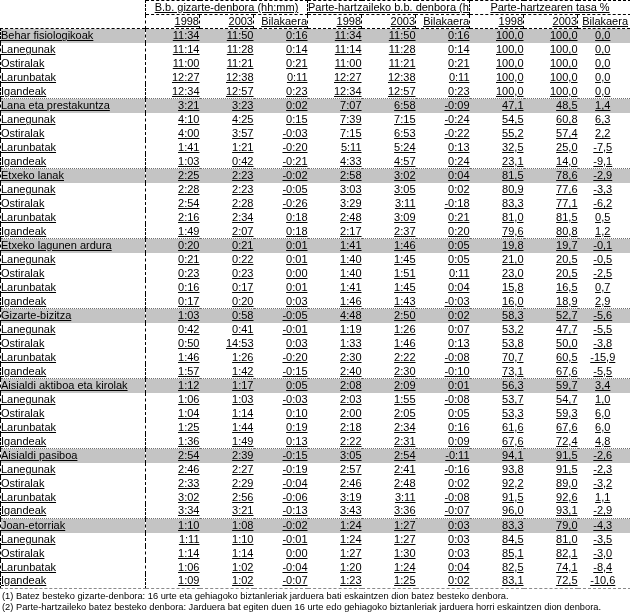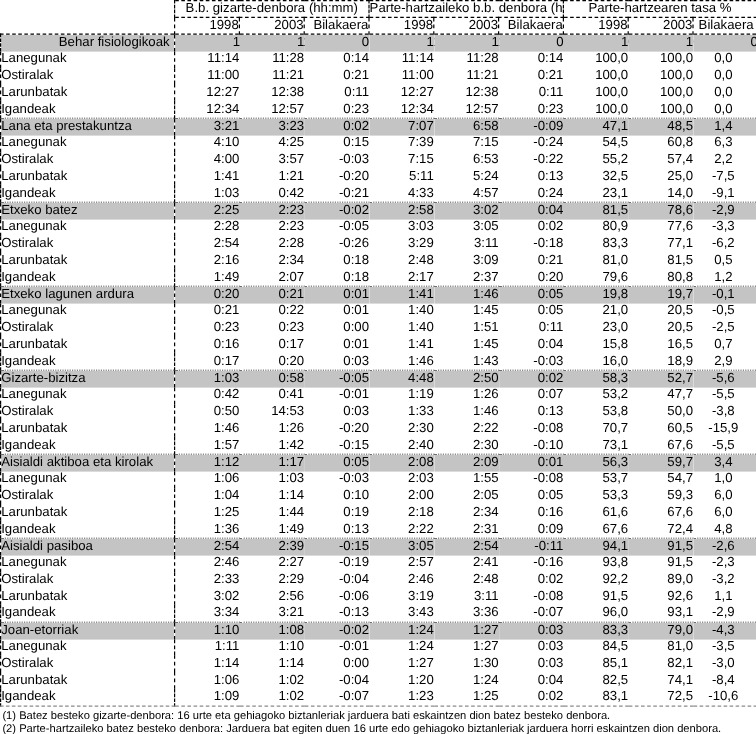--- a/index.html
+++ b/index.html
@@ -11,20 +11,21 @@
   .sheet {
     position: relative;
     width: 630px; height: 612px;
     overflow: hidden;
     background: #fff;
   }
   table.stat {
     width: 630px;
     border-collapse: collapse;
     table-layout: fixed;
+    text-decoration: underline;
   }
   table.stat td {
     padding: 0;
     font-size: 11px;
     line-height: 13px;
     white-space: nowrap;
     overflow: hidden;
   }
   
   thead td { height: 13px; }
@@ -45,21 +46,21 @@
   
   tbody td { height: 13.8px; line-height: 13.8px; }
   td.lbl {
     padding-left: 7px;
     border-left: 1px dashed #000;
     border-right: 1px dashed #000;
   }
   td.val { text-align: right; padding-right: 8px; }
   td.val.last { padding-right: 2px; border-right: 1px dashed #000; text-align: center; }
   tr.sec-row td { background: #c4c4c4; border-top: 1px dotted #6e6e6e; }
-  tbody tr:first-child td { border-top: 1px dashed #000; padding-left: 48px; }
+  tbody tr:first-child td { border-top: 1px dashed #000; }
   tbody tr.table-end td { border-bottom: 1px dashed #8a8a8a; }
   
   .footnotes {
     margin-top: 2px;
     padding-left: 2px;
     font-size: 9.3px;
     line-height: 11.4px;
     white-space: nowrap;
   }
 </style>
@@ -216,21 +217,21 @@
           <td class="val">0:42</td>
           <td class="val">-0:21</td>
           <td class="val">4:33</td>
           <td class="val">4:57</td>
           <td class="val">0:24</td>
           <td class="val">23,1</td>
           <td class="val">14,0</td>
           <td class="val last">-9,1</td>
         </tr>
         <tr class="sec-row">
-          <td class="lbl">Etxeko batez</td>
+          <td class="lbl">Etxeko lanak</td>
           <td class="val">2:25</td>
           <td class="val">2:23</td>
           <td class="val">-0:02</td>
           <td class="val">2:58</td>
           <td class="val">3:02</td>
           <td class="val">0:04</td>
           <td class="val">81,5</td>
           <td class="val">78,6</td>
           <td class="val last">-2,9</td>
         </tr>

